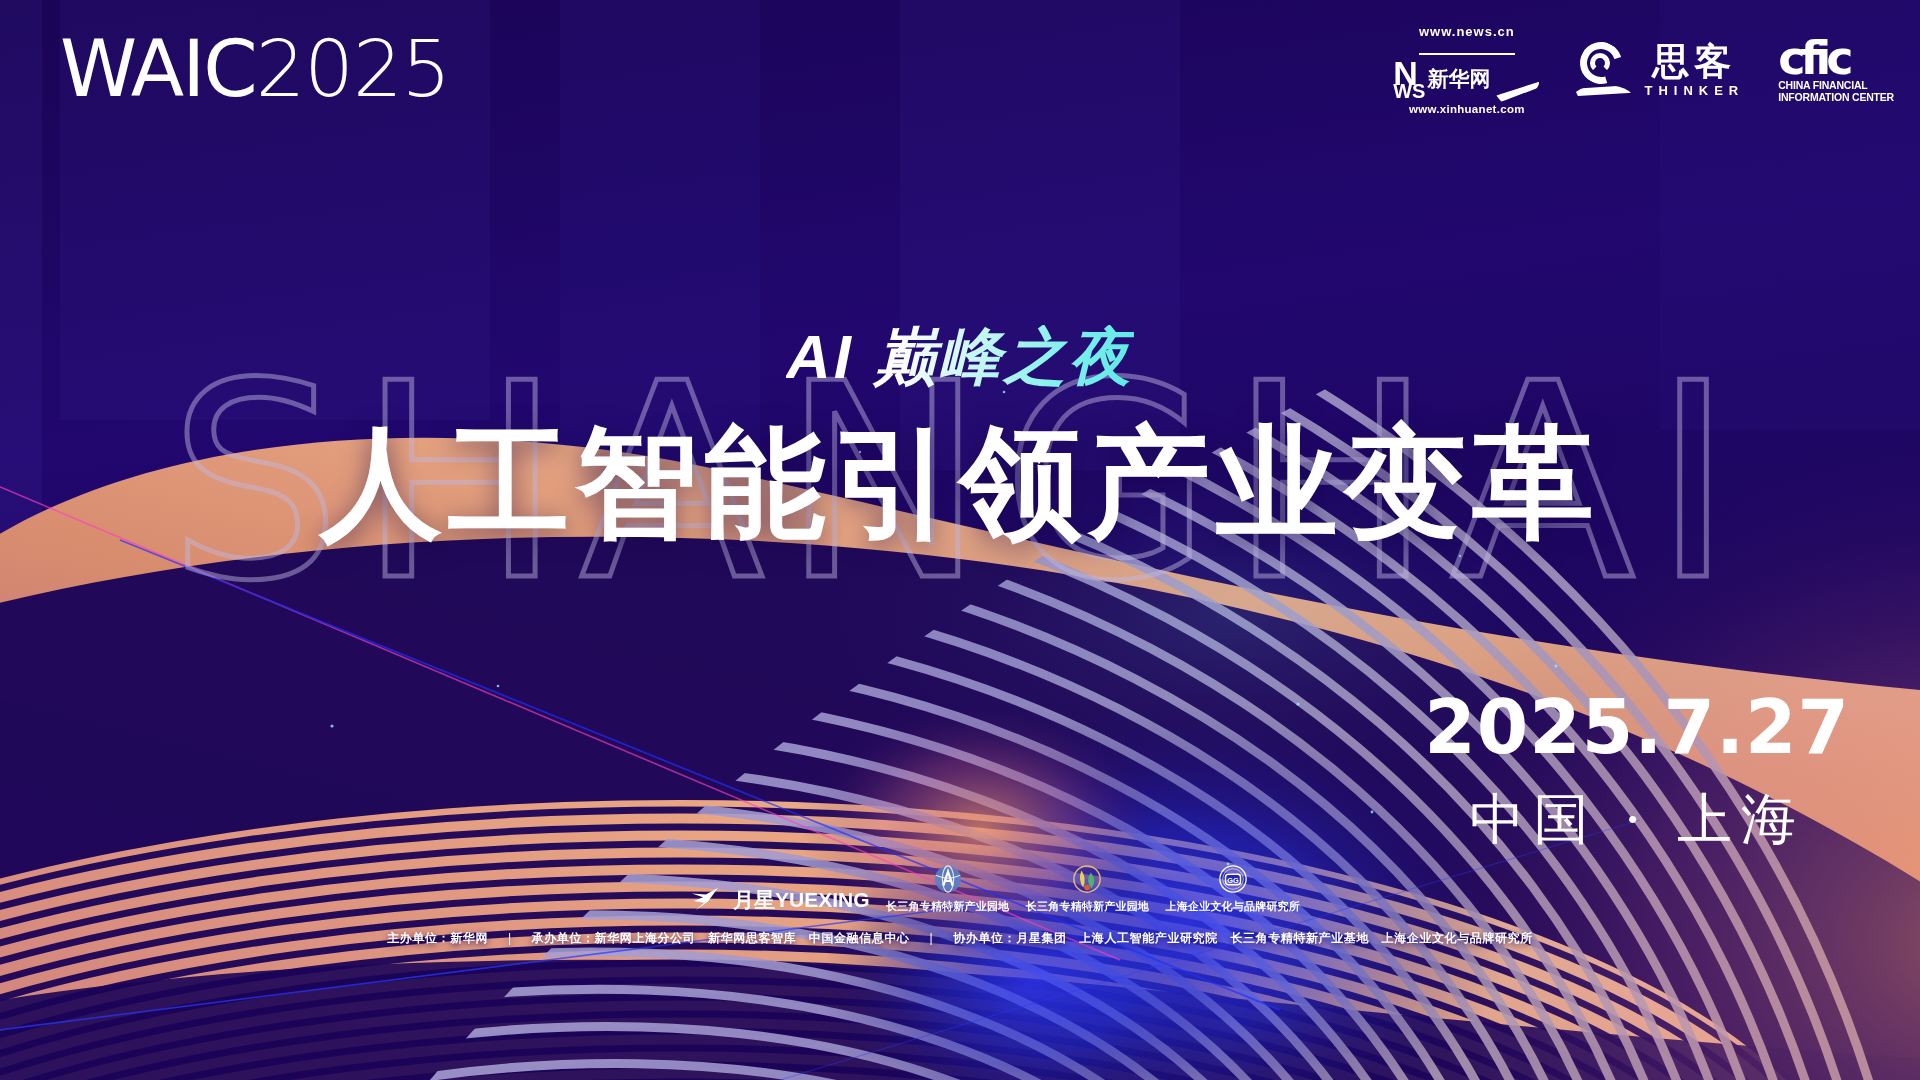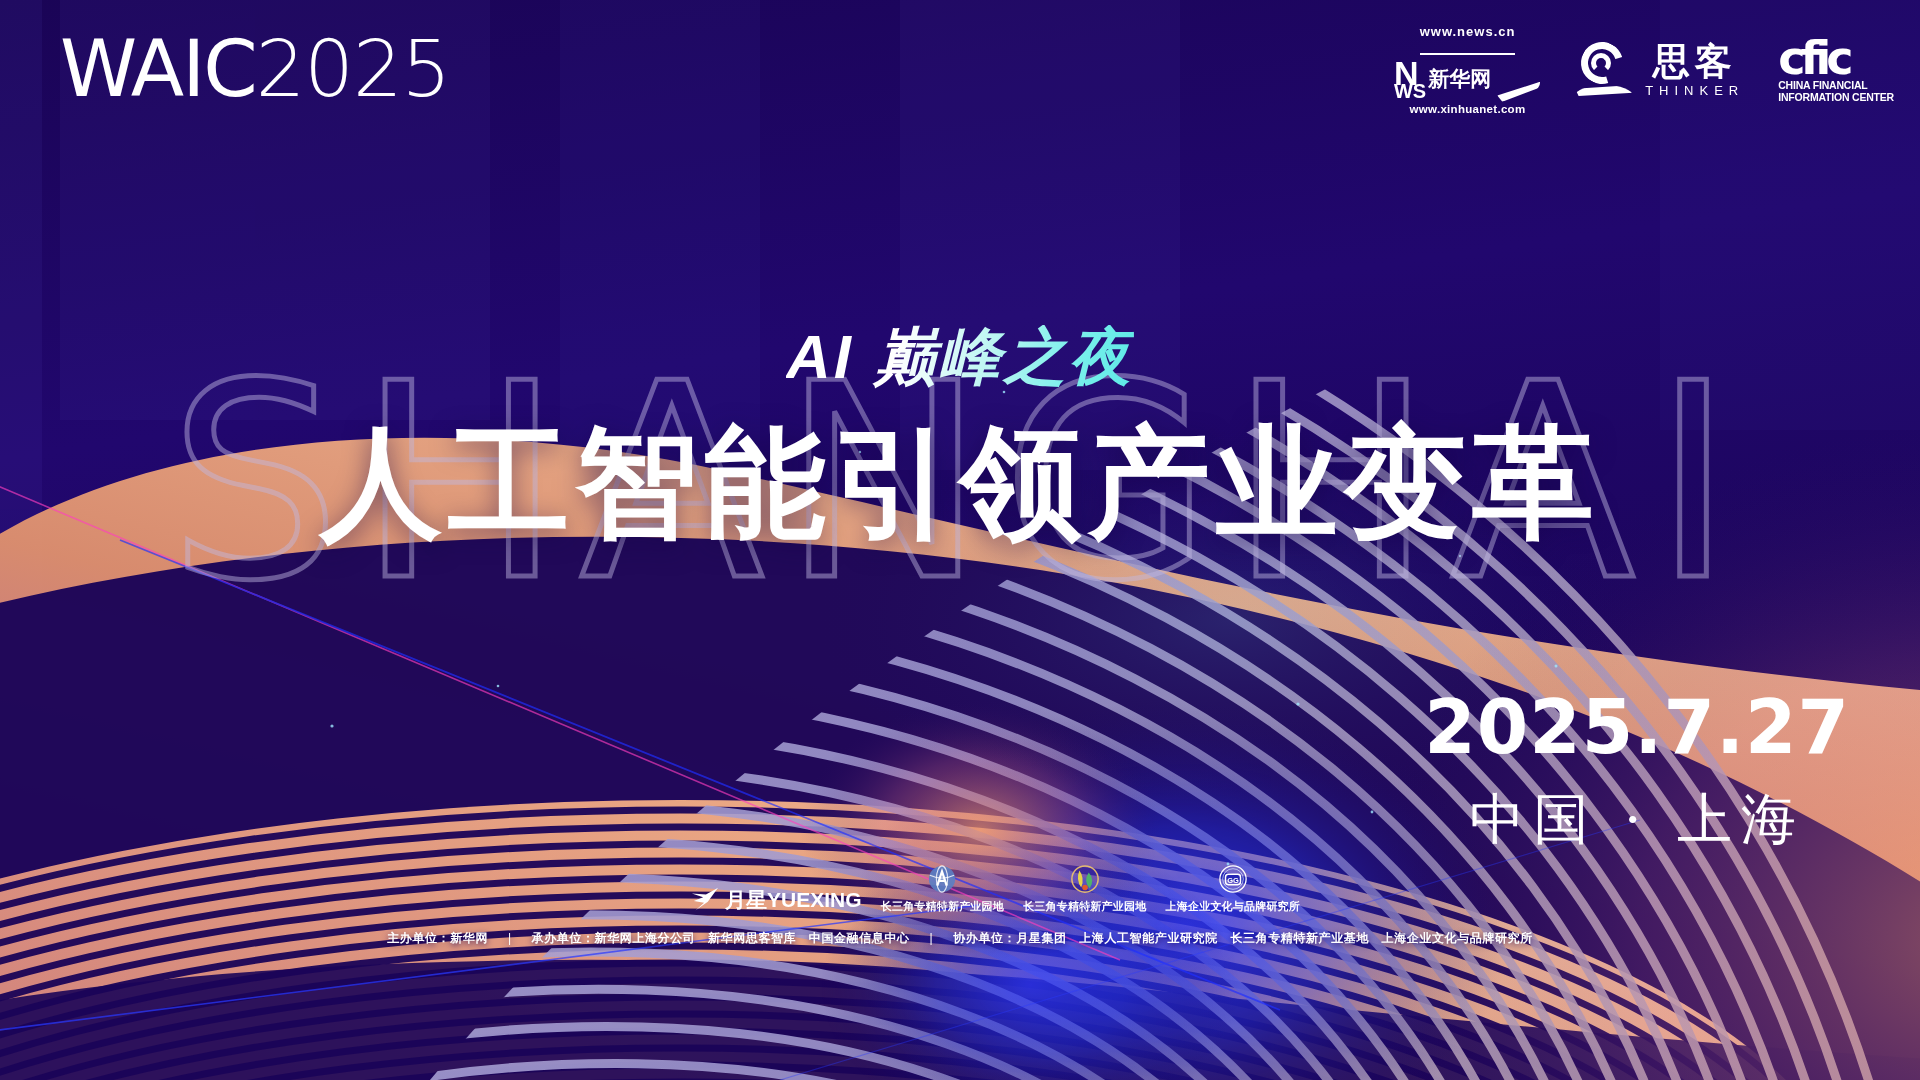--- a/index.html
+++ b/index.html
@@ -40,21 +40,21 @@
   .tk{display:flex;align-items:center;gap:10px;color:#fff;}
   .tk-mark{position:relative;width:60px;height:60px;}
   .tk-mark .ring{position:absolute;left:6px;top:2px;width:42px;height:42px;border-radius:50%;
     border:7px solid #fff;border-right-color:transparent;transform:rotate(28deg);}
   .tk-mark .ring2{position:absolute;left:16px;top:13px;width:20px;height:20px;border-radius:50%;
     border:5px solid #fff;border-bottom-color:transparent;}
   .tk-mark .base{position:absolute;left:0;bottom:4px;width:58px;height:11px;background:#fff;
     border-radius:50%/100% 100% 0 0;clip-path:polygon(0 35%,100% 0,100% 70%,6% 100%);}
   .tk-txt{display:flex;flex-direction:column;align-items:center;line-height:1;}
   .tk-cn{font-size:37px;font-weight:700;letter-spacing:5px;font-family:"DejaVu Serif",serif;}
-  .tk-en{font-size:13px;letter-spacing:6px;font-weight:400;margin-top:4px;}
+  .tk-en{font-size:13px;letter-spacing:6px;font-weight:700;margin-top:4px;}
 
   
   .cfic{display:flex;align-items:center;gap:14px;color:#fff;}
   .cfic-l{display:flex;flex-direction:column;}
   .cfic-w{font-size:46px;font-weight:800;letter-spacing:-5px;line-height:42px;font-family:"DejaVu Sans",sans-serif;}
   .cfic-s{font-size:10.5px;font-weight:700;line-height:11.5px;letter-spacing:-.2px;margin-top:1px;}
   .cfic-cn{font-size:33px;font-weight:700;letter-spacing:2px;white-space:nowrap;}
 
   
   .shanghai{
@@ -91,21 +91,21 @@
   }
 
   
   .sponsors{
     position:absolute;left:690px;top:842px;width:610px;height:72px;z-index:28;
     display:flex;align-items:flex-end;justify-content:space-between;
   }
   .sp{display:flex;flex-direction:column;align-items:center;color:#fff;}
   .sp-mark{width:30px;height:30px;margin-bottom:5px;}
   .sp-name{font-size:11px;font-weight:700;letter-spacing:.2px;white-space:nowrap;}
-  .sp1{flex-direction:row;align-items:center;gap:5px;}
+  .sp1{flex-direction:row;align-items:center;gap:13px;}
   .sp1 .yx-bird{width:30px;height:28px;}
   .sp1 .sp-name{font-size:21px;font-weight:700;letter-spacing:0px;}
 
   
   .credits{
     position:absolute;left:0;top:930px;width:1920px;text-align:center;z-index:30;
     color:#fff;font-size:12px;font-weight:700;letter-spacing:.6px;white-space:nowrap;
     text-shadow:0 2px 6px rgba(30,6,90,.8);
   }
   .credits .sep{padding:0 16px;font-weight:400;}

